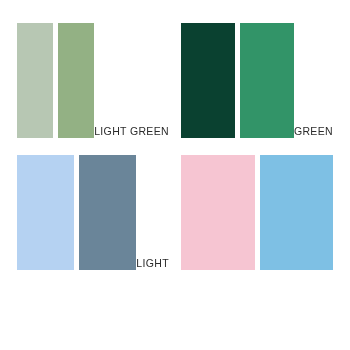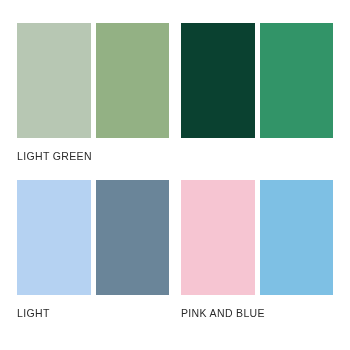--- a/index.html
+++ b/index.html
@@ -32,22 +32,21 @@
     width: 316px;
   }
 
   .palette-row.row-top {
     margin-bottom: 17px;
   }
 
   
   .palette-card {
     display: flex;
-    flex-direction: column;
-    align-items: flex-start;
+    align-items: flex-end;
     width: 152px;
   }
 
   .swatch-pair {
     display: flex;
     flex-direction: row;
     width: 100%;
     height: 115px;
     gap: 5px;
   }
@@ -87,37 +86,37 @@
         <div class="swatch" style="background-color: rgb(147, 177, 132);"></div>
       </div>
       <div class="palette-caption" style="color: rgb(43, 43, 43);">LIGHT GREEN</div>
     </div>
 
     <div class="palette-card">
       <div class="swatch-pair">
         <div class="swatch" style="background-color: rgb(10, 65, 48);"></div>
         <div class="swatch" style="background-color: rgb(50, 148, 104);"></div>
       </div>
+      <div class="palette-caption" style="color: rgb(43, 43, 43);">GREEN</div>
     </div>
 
   </div>
 
   <div class="palette-row row-bottom">
 
     <div class="palette-card">
       <div class="swatch-pair">
         <div class="swatch" style="background-color: rgb(181, 210, 242);"></div>
         <div class="swatch" style="background-color: rgb(106, 133, 153);"></div>
       </div>
       <div class="palette-caption" style="color: rgb(43, 43, 43);">LIGHT</div>
     </div>
 
     <div class="palette-card">
       <div class="swatch-pair">
         <div class="swatch" style="background-color: rgb(246, 197, 210);"></div>
         <div class="swatch" style="background-color: rgb(126, 192, 228);"></div>
       </div>
-      <div class="palette-caption" style="color: rgb(43, 43, 43);">PINK AND BLUE</div>
     </div>
 
   </div>
 
 </div>
 
 </body></html>

